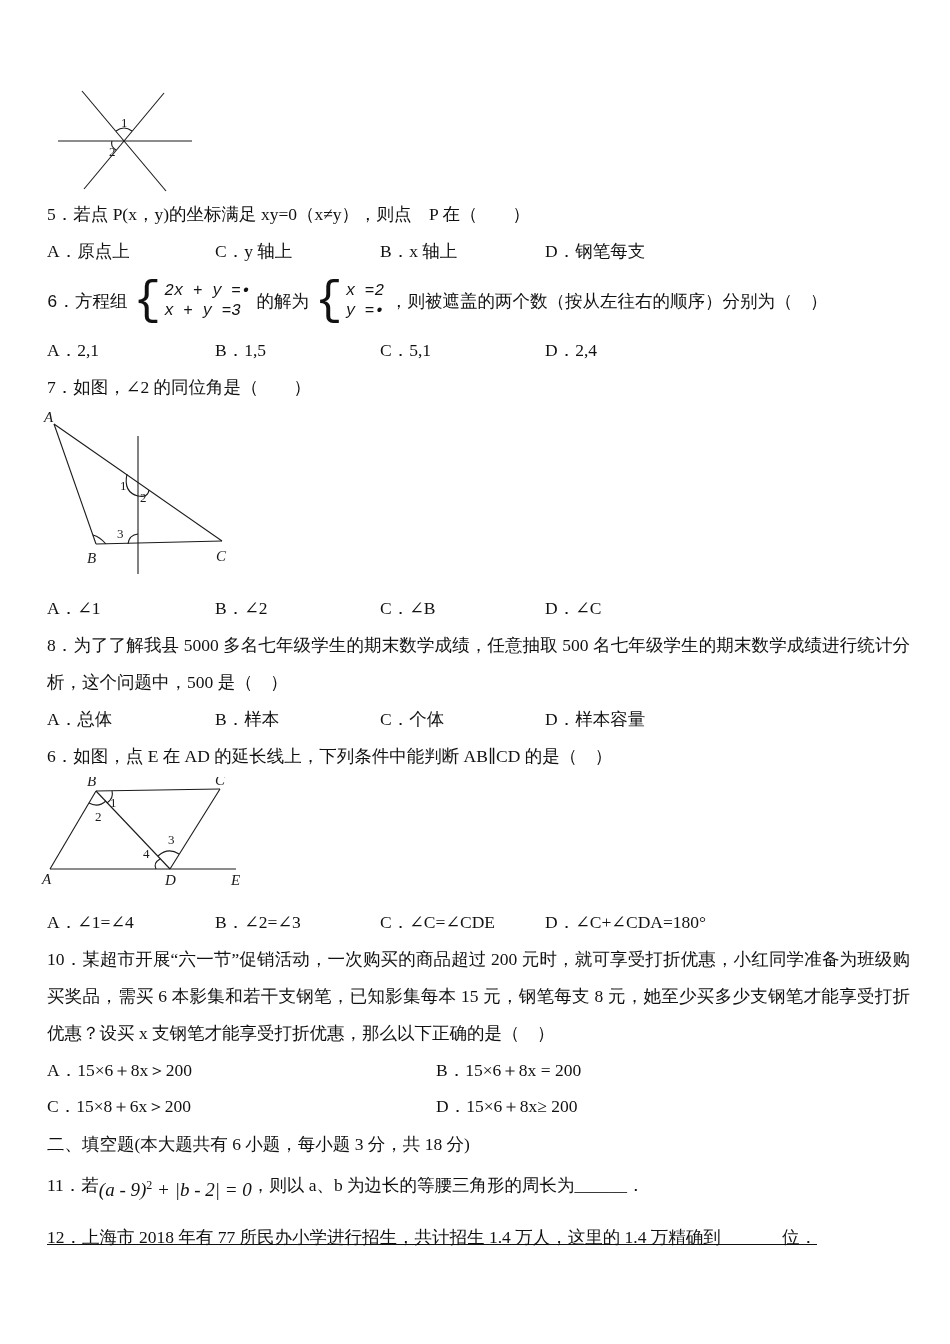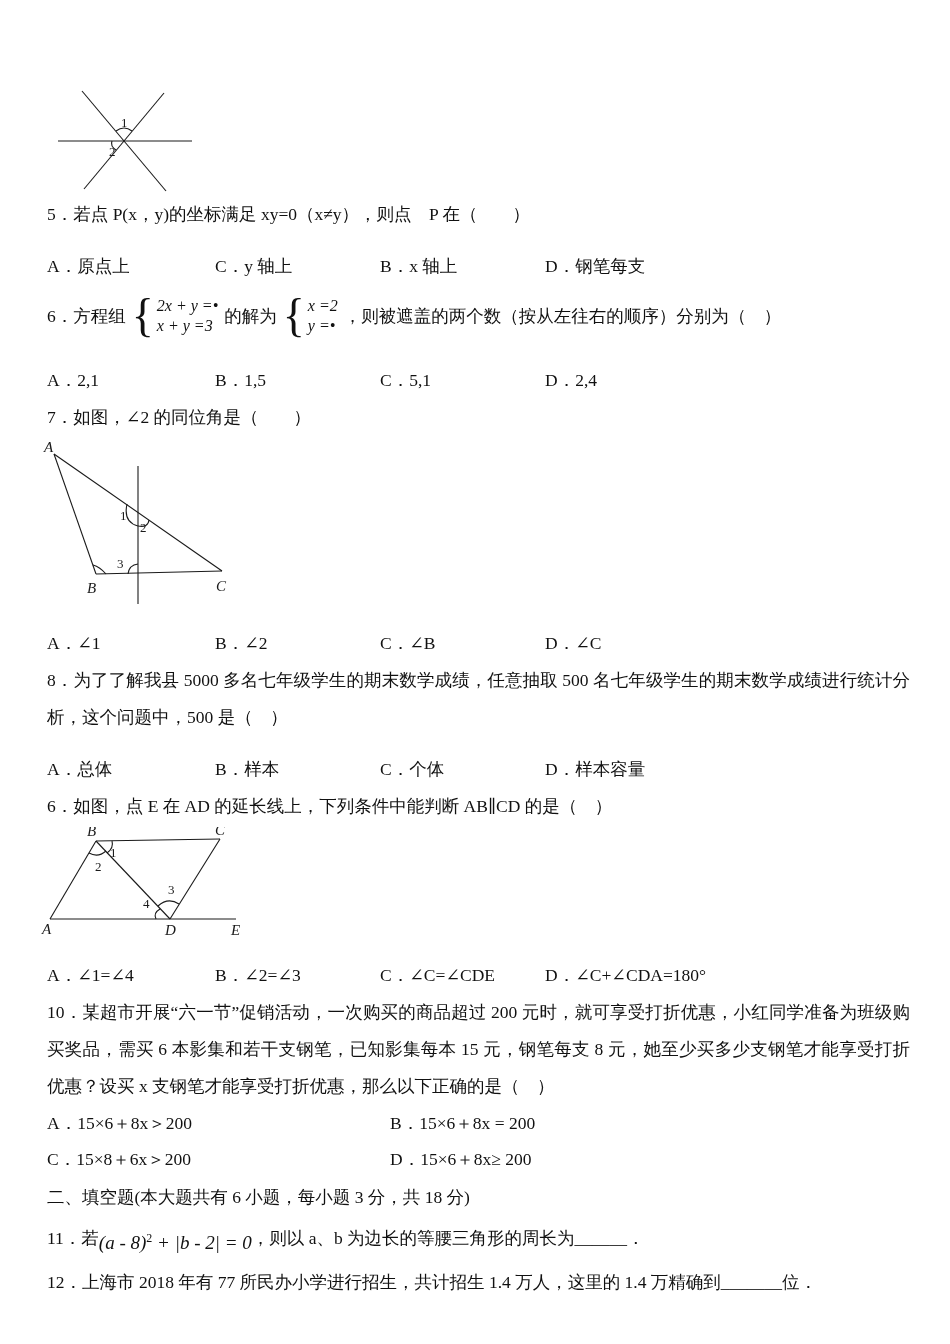--- a/index.html
+++ b/index.html
@@ -4,28 +4,28 @@
 <style>
   html, body { margin: 0; padding: 0; background: #ffffff; }
   .page {
     width: 950px; height: 1344px; box-sizing: border-box; overflow: hidden;
     background: #ffffff; color: #111;
     font-family: "Liberation Serif", "DejaVu Serif", serif;
     font-size: 17.5px;
     padding: 84px 40px 0 47px;
   }
   .stem { line-height: 37px; text-align: justify; }
-  .opts4 { display: flex; line-height: 37px; margin-top: 15px; }
+  .opts4 { display: flex; line-height: 37px; }
   .opts4 > span:nth-child(1) { width: 168px; }
   .opts4 > span:nth-child(2) { width: 165px; }
   .opts4 > span:nth-child(3) { width: 165px; }
   .opts4 > span:nth-child(4) { flex: 1; }
-  .opts2 { display: flex; line-height: 36px; }
+  .opts2 { display: flex; line-height: 36px; gap: 46px; }
   .opts2 > span:first-child { width: 343px; }
-  .eqrow { display: flex; align-items: center; min-height: 62px; flex-wrap: nowrap; }
+  .eqrow { display: flex; align-items: center; min-height: 62px; flex-wrap: nowrap; font-family: Liberation Mono, monospace; }
   .eqgroup { display: inline-flex; align-items: center; margin: 0 6px; }
   .brace { font-size: 46px; line-height: 1; font-weight: 400; }
   .eqcol { display: inline-flex; flex-direction: column; font-style: italic; font-size: 16px; line-height: 20px; padding-left: 3px; }
   .figwrap { line-height: 0; }
   svg { display: block; }
   svg line, svg path { stroke: #1a1a1a; stroke-width: 1.1; fill: none; }
   svg text { font-family: "Liberation Serif", "DejaVu Serif", serif; font-size: 15px; font-style: italic; fill: #1a1a1a; }
   svg text.num { font-size: 13px; font-style: normal; }
   .sec-title { line-height: 40px; }
   .q11row { display: flex; line-height: 42px; min-height: 44px; }
@@ -166,19 +166,19 @@
     <div class="opts2">
       <span>C．15×8＋6x＞200</span>
       <span>D．15×6＋8x≥ 200</span>
     </div>
   </div>
 
   <div class="sec-title">二、填空题(本大题共有 6 小题，每小题 3 分，共 18 分)</div>
 
   <div class="q11row">
     <span>11．若</span>
-    <span class="math-expr"><span>(a - 8)</span><sup>2</sup><span> + |b - 2| = 0</span></span>
+    <span class="math-expr"><span>(a - 9)</span><sup>2</sup><span> + |b - 2| = 0</span></span>
     <span>，则以 a、b 为边长的等腰三角形的周长为______．</span>
   </div>
 
-  <div class="stem" style="">12．上海市 2018 年有 77 所民办小学进行招生，共计招生 1.4 万人，这里的 1.4 万精确到_______位．</div>
+  <div class="stem" style="margin-top:8px;text-decoration:underline;">12．上海市 2018 年有 77 所民办小学进行招生，共计招生 1.4 万人，这里的 1.4 万精确到_______位．</div>
 
 </div>
 
 </body></html>

